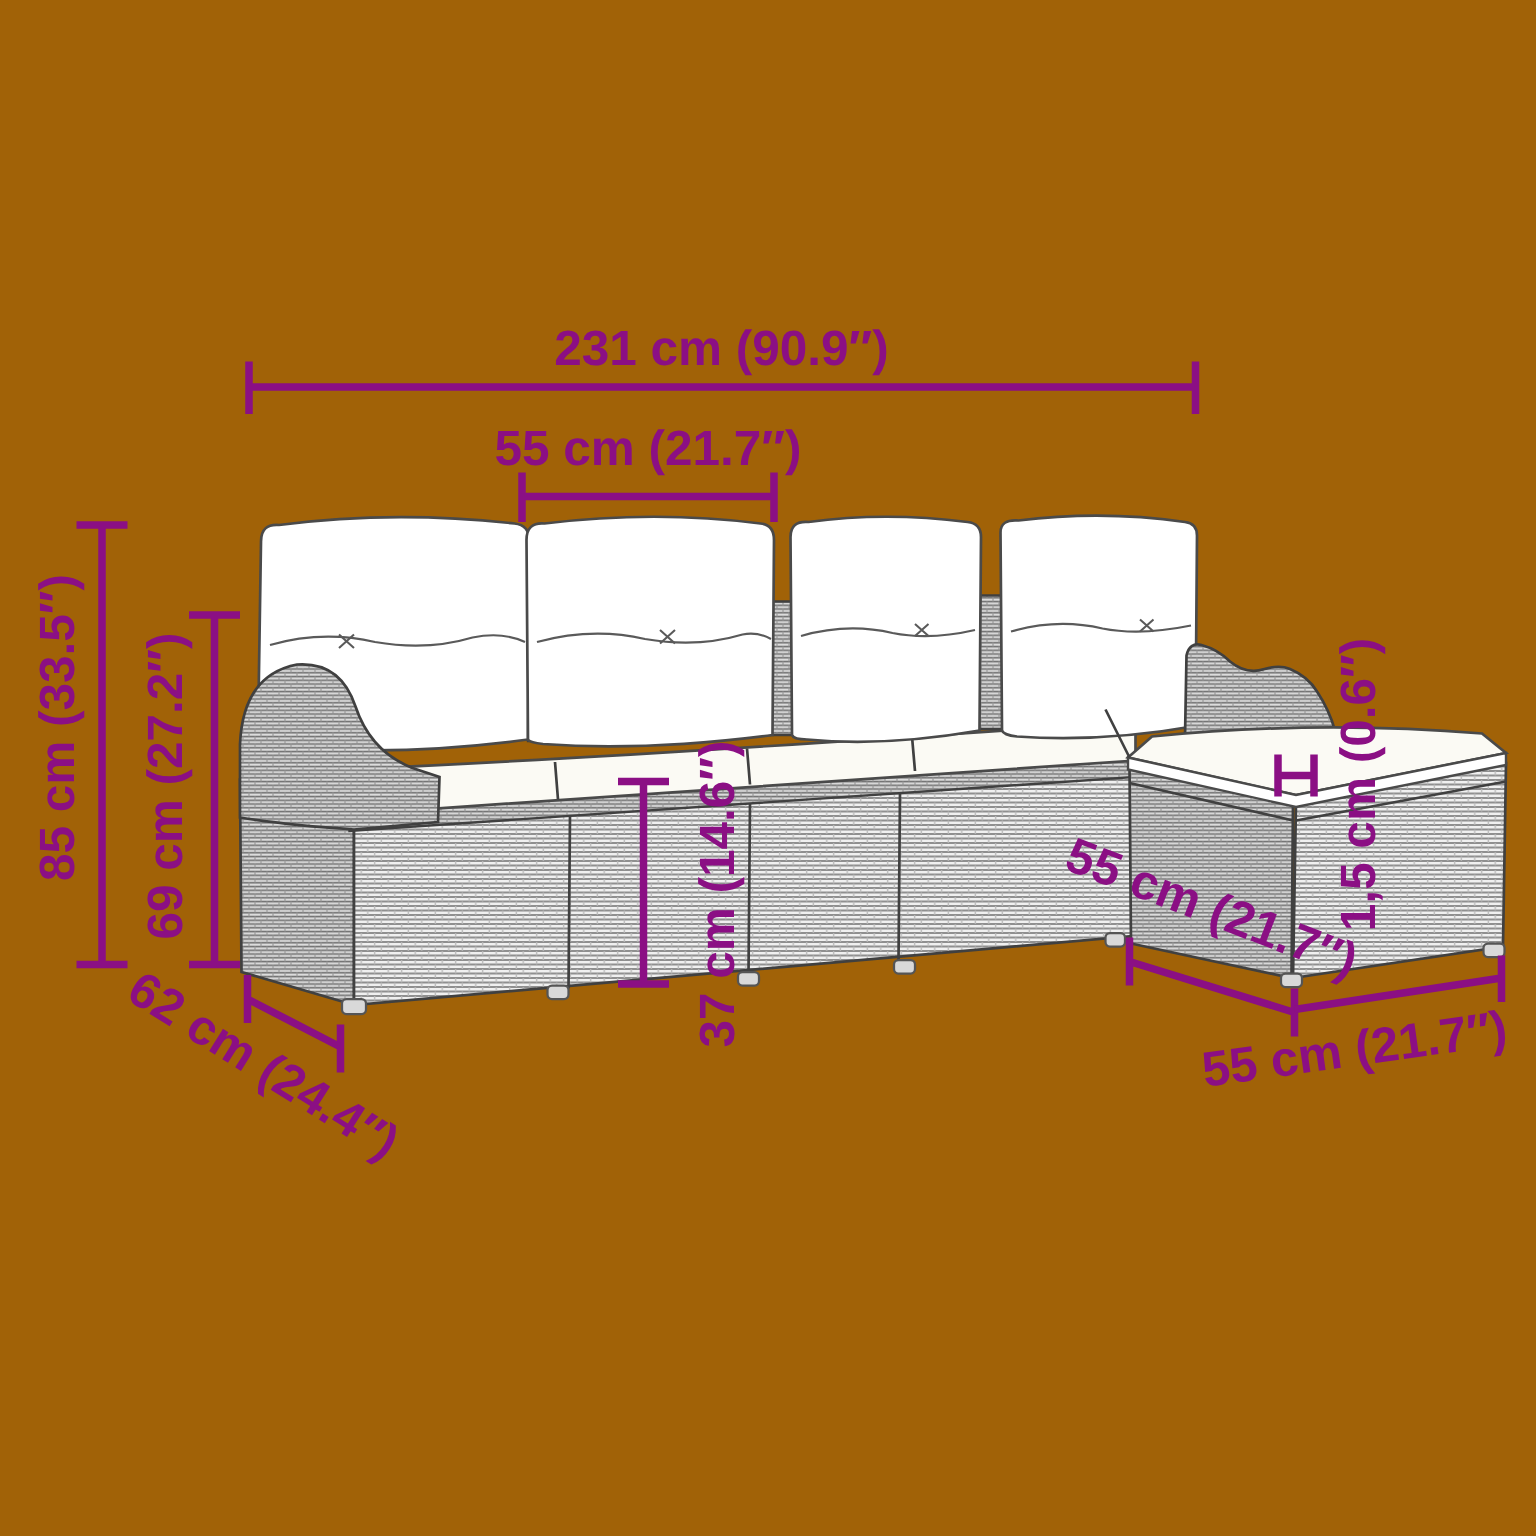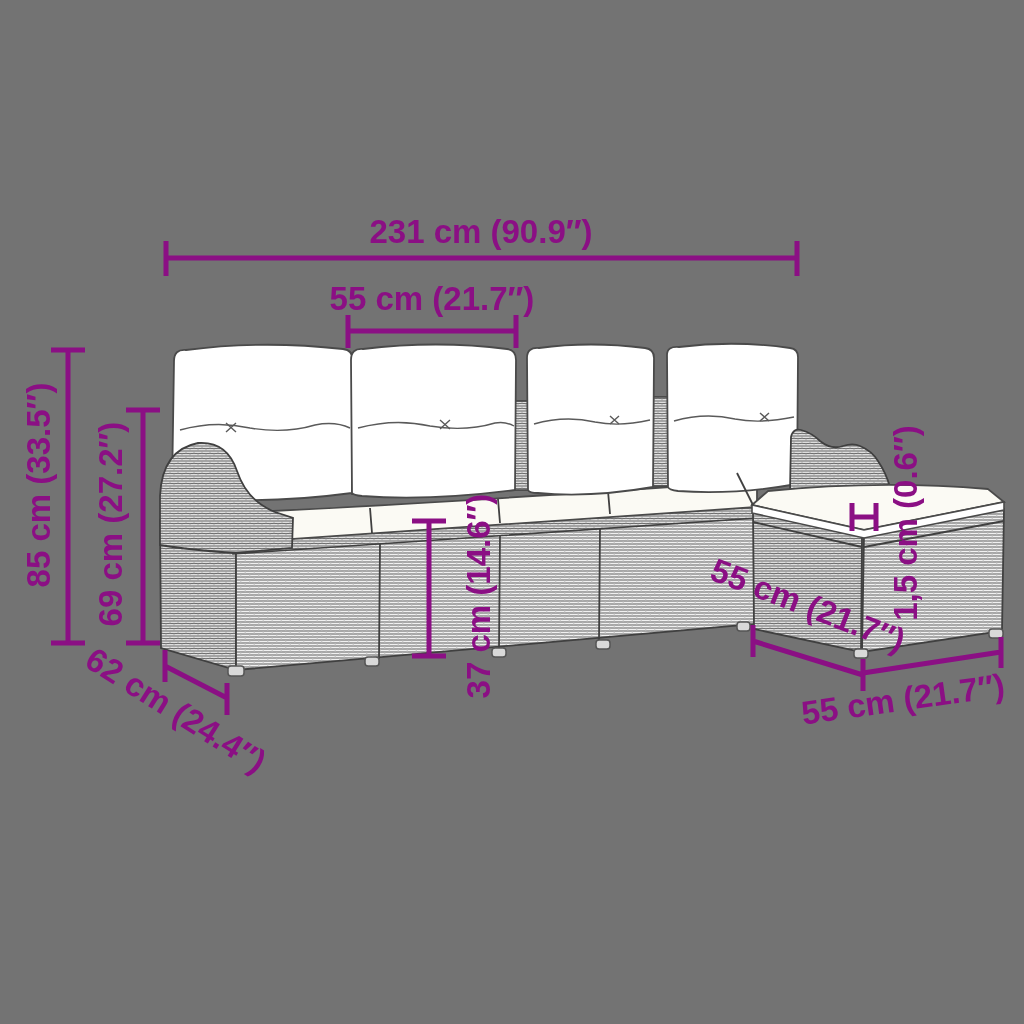--- a/index.html
+++ b/index.html
@@ -1,16 +1,16 @@
 <!DOCTYPE html>
 <html><head>
 <meta charset="utf-8">
 <style>
   html,body{margin:0;padding:0;background:#fff;}
-  .stage{width:1024px;height:1024px;position:relative;background:#737373;overflow:hidden;
+  .stage{width:1024px;height:1024px;position:relative;background:#a16207;overflow:hidden;
          font-family:"Liberation Sans", sans-serif;}
   svg{display:block;}
   .dim-text{font-family:"Liberation Sans", sans-serif;font-weight:bold;font-size:33px;}
   .outline{fill:none;stroke:#404040;stroke-width:1.8;}
 </style>
 </head>
 <body>
 
 <div class="stage">
 <svg width="1024" height="1024" viewBox="0 0 1024 1024">

